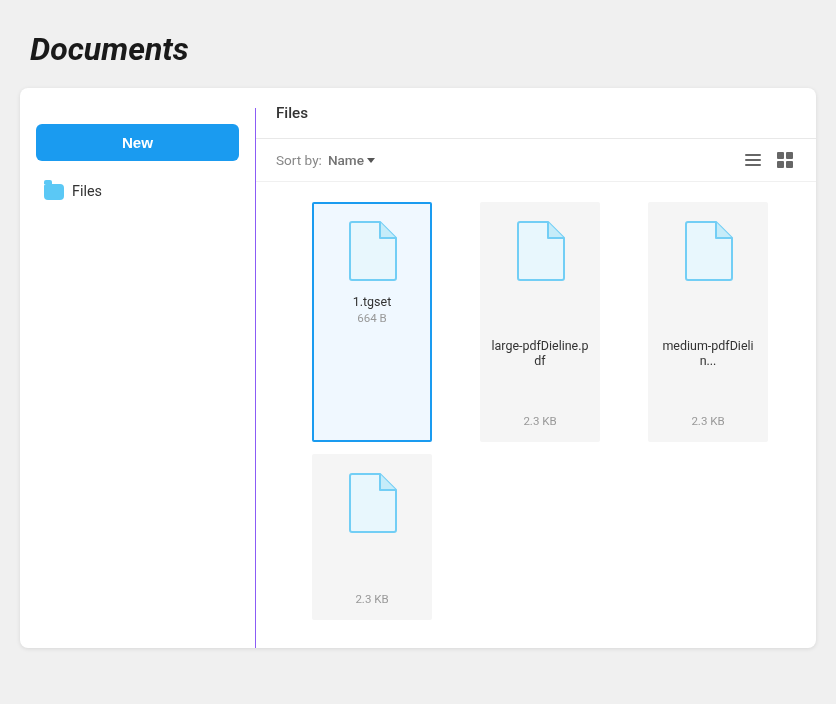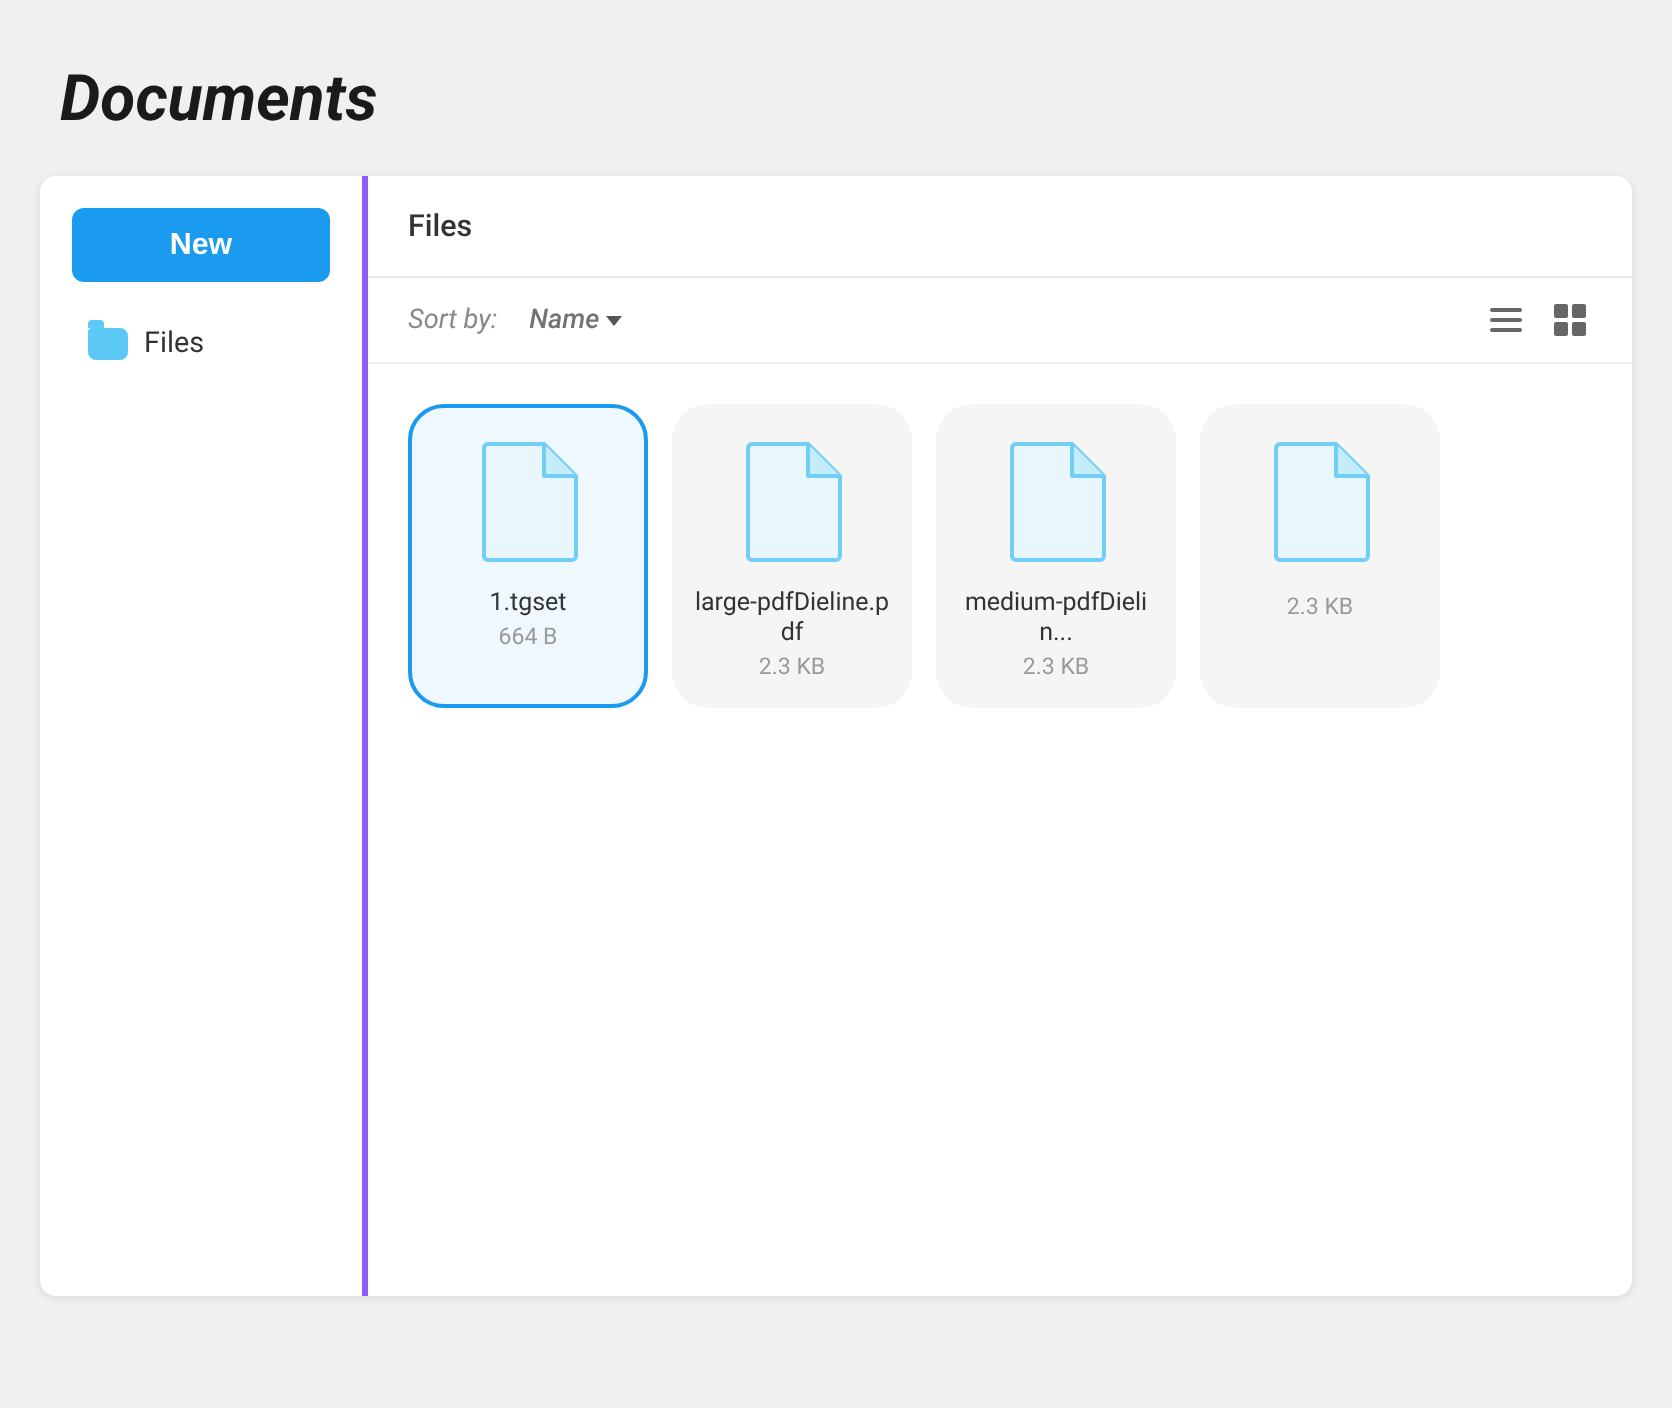--- a/index.html
+++ b/index.html
@@ -26,24 +26,25 @@
     .main-card {
       background: #ffffff;
       border-radius: 8px;
       box-shadow: 0 1px 4px rgba(0,0,0,0.1);
       display: flex;
       min-height: 560px;
       overflow: hidden;
     }
     
     .sidebar {
-      width: 164px;
-      border-right: 3px solid #8b5cf6;
+      width: 236px;
+      border-right: 1px solid #8b5cf6;
       padding: 16px;
       flex-shrink: 0;
+      margin-top: 20px;
     }
     .new-button {
       width: 100%;
       background: #1a9bf0;
       color: #fff;
       border: none;
       border-radius: 6px;
       padding: 10px 0;
       font-size: 0.95rem;
       font-weight: 600;
@@ -93,24 +94,23 @@
     .toolbar {
       display: flex;
       align-items: center;
       justify-content: space-between;
       padding: 10px 20px;
       border-bottom: 1px solid #f0f0f0;
     }
     .sort-area {
       display: flex;
       align-items: center;
-      gap: 16px;
+      gap: 6px;
       font-size: 0.85rem;
       color: #666;
-      font-style: italic;
     }
     .sort-label { color: #888; }
     .sort-value {
       color: #737373;
       font-weight: 500;
       display: flex;
       align-items: center;
       gap: 3px;
       cursor: pointer;
     }
@@ -142,30 +142,32 @@
       gap: 12px;
       padding: 20px;
       align-content: flex-start;
     }
     .file-item {
       width: 120px;
       display: flex;
       flex-direction: column;
       align-items: center;
       padding: 12px 8px;
-      border-radius: 18px;
+      border-radius: 2px;
       cursor: pointer;
       background: #f5f5f5;
+      margin-left: 36px;
     }
     .file-item.selected {
       border: 2px solid #1a9bf0;
       background: #f0f8ff;
     }
     .file-item:not(.selected) {
       border: 2px solid transparent;
+      gap: 44px;
     }
     .file-icon-wrapper {
       width: 60px;
       height: 70px;
       display: flex;
       align-items: center;
       justify-content: center;
       margin-bottom: 8px;
     }
     .file-icon-svg {

